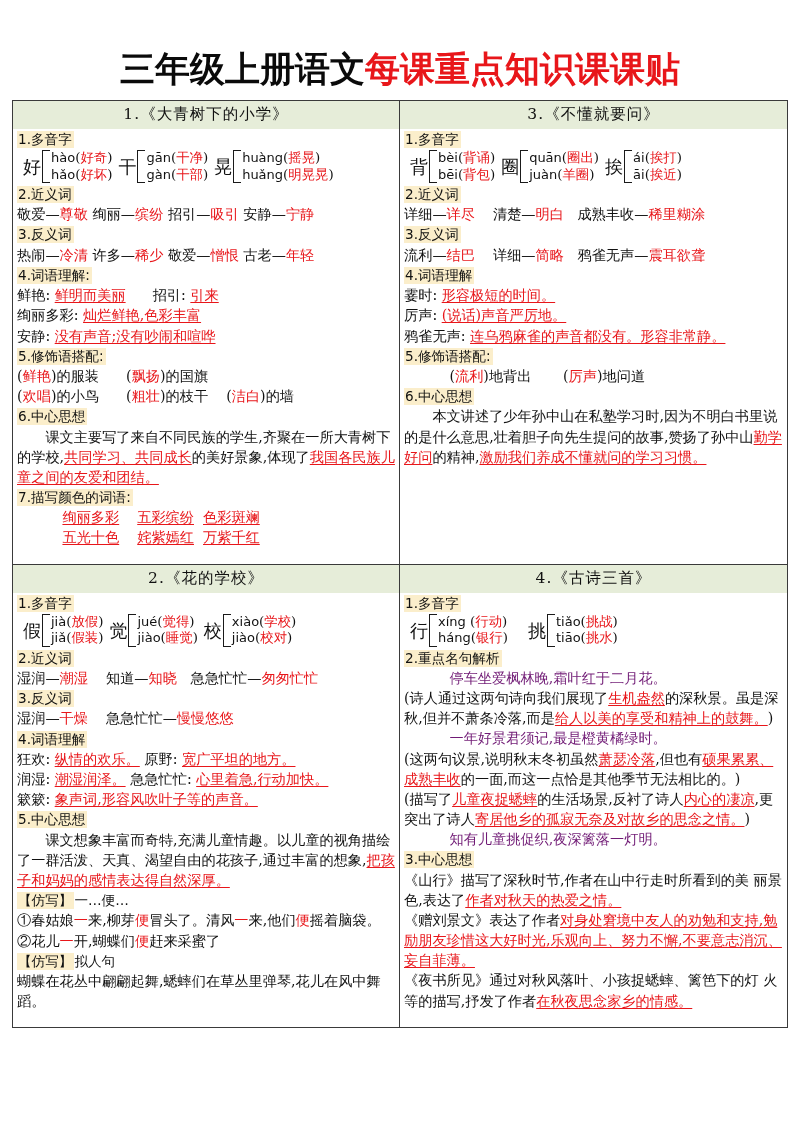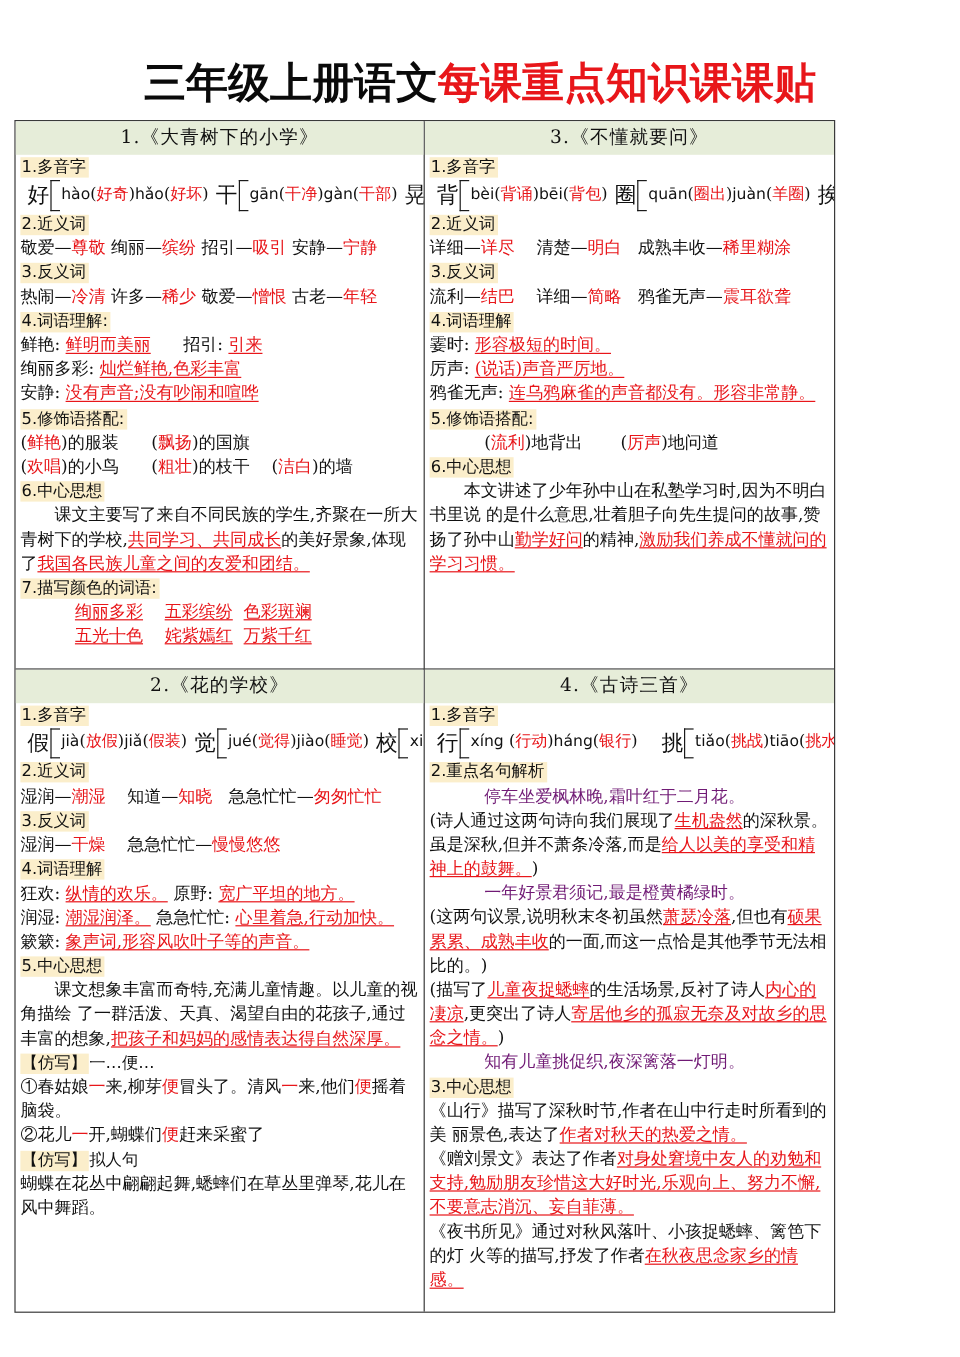--- a/index.html
+++ b/index.html
@@ -40,21 +40,21 @@
   }
   .title-black { color: #0a0a0a; }
   .title-red { color: #e8161a; }
 
   
   .grid {
     border: 1.5px solid #3a3a3a;
     display: grid;
     grid-template-columns: 1fr 1fr;
     grid-template-rows: auto auto;
-    width: 684px;
+    width: 776px;
     box-sizing: border-box;
   }
   .cell {
     box-sizing: border-box;
     padding: 0;
     overflow: hidden;
   }
   .cell.col-left  { border-right: 1.5px solid #3a3a3a; }
   .cell.row-top   { border-bottom: 1.5px solid #3a3a3a; }
 
@@ -120,20 +120,21 @@
   .brace {
     width: 7px;
     align-self: stretch;
     border-left: 1.4px solid #1a1a1a;
     border-top: 1.4px solid #1a1a1a;
     border-bottom: 1.4px solid #1a1a1a;
     margin-right: 1px;
   }
   .poly-pair {
     display: flex;
+    flex-direction: column;
     justify-content: center;
     line-height: 1.22;
     font-size: 13.4px;
   }
   .poly-pair > div { white-space: nowrap; }
   .py { font-family: "DejaVu Sans", "Liberation Sans", sans-serif; font-size: 13px; }
   .pad-l2 { padding-left: 3.2em; }
   .center-ind { text-indent: 3.2em; }
 </style>
 </head>

